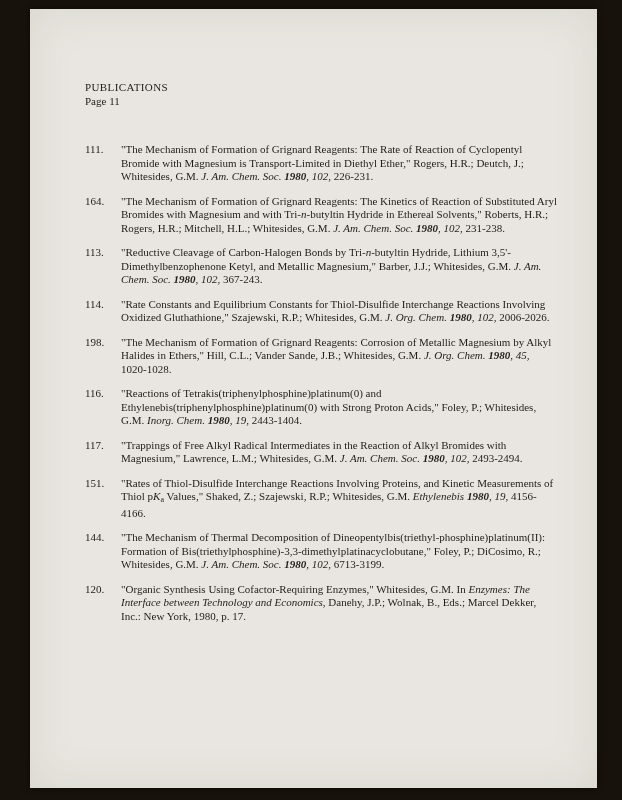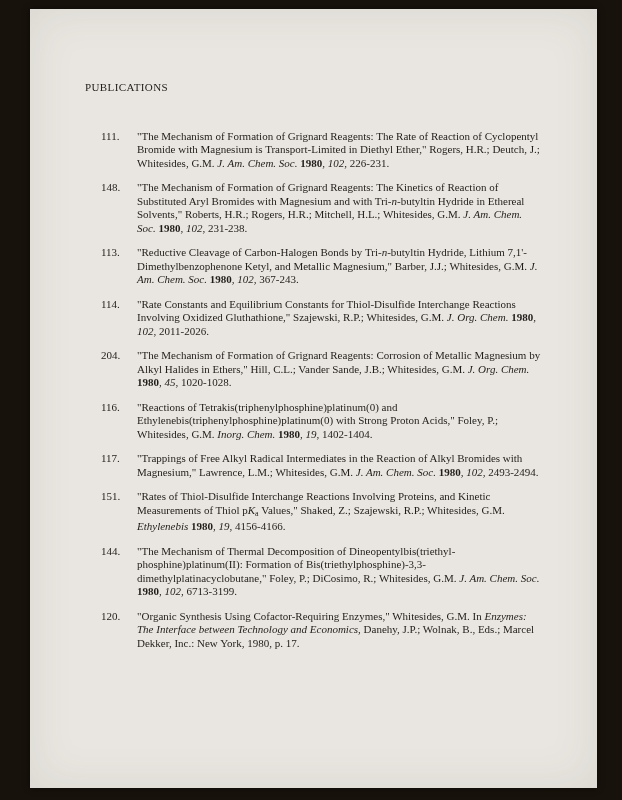--- a/index.html
+++ b/index.html
@@ -20,70 +20,71 @@
     font-family: "Liberation Serif", serif;
     color: #201d1a;
     overflow: hidden;
   }
   .header {
     font-size: 11px;
     line-height: 13.5px;
     margin-bottom: 35px;
   }
   .header .caps { letter-spacing: 0.4px; }
-  .pub-list { margin: 16px; padding: 0; }
+  .pub-list { margin: 0; padding: 0; }
   .entry {
     display: flex;
     margin-bottom: 11px;
     font-size: 11px;
     line-height: 13.5px;
   }
   .entry .num {
     flex: 0 0 36px;
     width: 36px;
   }
   .entry .txt { flex: 1; }
   .entry .txt i { font-style: italic; }
-  .entry .txt b { font-weight: bold; }
+  .entry .txt b { font-weight: bold; font-style: italic; }
   .sub {
     font-size: 8px;
     vertical-align: -2px;
   }
 </style>
 </head>
 <body style="background: rgb(24, 18, 12);">
 
 <div class="paper" style="background: rgb(233, 230, 225); color: rgb(32, 29, 26);">
   <div class="header">
     <div class="caps">PUBLICATIONS</div>
+    <div>Page 11</div>
   </div>
   <div class="pub-list" id="pub-list">
       <div class="entry">
         <span class="num">111.</span>
         <span class="txt"><span>"The Mechanism of Formation of Grignard Reagents: The Rate of Reaction of Cyclopentyl Bromide with Magnesium is Transport-Limited in Diethyl Ether," Rogers, H.R.; Deutch, J.; Whitesides, G.M. </span><i>J. Am. Chem. Soc.</i><span> </span><b>1980</b><span>, </span><i>102</i><span>, 226-231.</span></span>
       </div>
       <div class="entry">
-        <span class="num">148.</span>
+        <span class="num">164.</span>
         <span class="txt"><span>"The Mechanism of Formation of Grignard Reagents: The Kinetics of Reaction of Substituted Aryl Bromides with Magnesium and with Tri-</span><i>n</i><span>-butyltin Hydride in Ethereal Solvents," Roberts, H.R.; Rogers, H.R.; Mitchell, H.L.; Whitesides, G.M. </span><i>J. Am. Chem. Soc.</i><span> </span><b>1980</b><span>, </span><i>102</i><span>, 231-238.</span></span>
       </div>
       <div class="entry">
         <span class="num">113.</span>
-        <span class="txt"><span>"Reductive Cleavage of Carbon-Halogen Bonds by Tri-</span><i>n</i><span>-butyltin Hydride, Lithium 7,1'-Dimethylbenzophenone Ketyl, and Metallic Magnesium," Barber, J.J.; Whitesides, G.M. </span><i>J. Am. Chem. Soc.</i><span> </span><b>1980</b><span>, </span><i>102</i><span>, 367-243.</span></span>
+        <span class="txt"><span>"Reductive Cleavage of Carbon-Halogen Bonds by Tri-</span><i>n</i><span>-butyltin Hydride, Lithium 3,5'-Dimethylbenzophenone Ketyl, and Metallic Magnesium," Barber, J.J.; Whitesides, G.M. </span><i>J. Am. Chem. Soc.</i><span> </span><b>1980</b><span>, </span><i>102</i><span>, 367-243.</span></span>
       </div>
       <div class="entry">
         <span class="num">114.</span>
-        <span class="txt"><span>"Rate Constants and Equilibrium Constants for Thiol-Disulfide Interchange Reactions Involving Oxidized Gluthathione," Szajewski, R.P.; Whitesides, G.M. </span><i>J. Org. Chem.</i><span> </span><b>1980</b><span>, </span><i>102</i><span>, 2011-2026.</span></span>
+        <span class="txt"><span>"Rate Constants and Equilibrium Constants for Thiol-Disulfide Interchange Reactions Involving Oxidized Gluthathione," Szajewski, R.P.; Whitesides, G.M. </span><i>J. Org. Chem.</i><span> </span><b>1980</b><span>, </span><i>102</i><span>, 2006-2026.</span></span>
       </div>
       <div class="entry">
-        <span class="num">204.</span>
+        <span class="num">198.</span>
         <span class="txt"><span>"The Mechanism of Formation of Grignard Reagents: Corrosion of Metallic Magnesium by Alkyl Halides in Ethers," Hill, C.L.; Vander Sande, J.B.; Whitesides, G.M. </span><i>J. Org. Chem.</i><span> </span><b>1980</b><span>, </span><i>45</i><span>, 1020-1028.</span></span>
       </div>
       <div class="entry">
         <span class="num">116.</span>
-        <span class="txt"><span>"Reactions of Tetrakis(triphenylphosphine)platinum(0) and Ethylenebis(triphenylphosphine)platinum(0) with Strong Proton Acids," Foley, P.; Whitesides, G.M. </span><i>Inorg. Chem.</i><span> </span><b>1980</b><span>, </span><i>19</i><span>, 1402-1404.</span></span>
+        <span class="txt"><span>"Reactions of Tetrakis(triphenylphosphine)platinum(0) and Ethylenebis(triphenylphosphine)platinum(0) with Strong Proton Acids," Foley, P.; Whitesides, G.M. </span><i>Inorg. Chem.</i><span> </span><b>1980</b><span>, </span><i>19</i><span>, 2443-1404.</span></span>
       </div>
       <div class="entry">
         <span class="num">117.</span>
         <span class="txt"><span>"Trappings of Free Alkyl Radical Intermediates in the Reaction of Alkyl Bromides with Magnesium," Lawrence, L.M.; Whitesides, G.M. </span><i>J. Am. Chem. Soc.</i><span> </span><b>1980</b><span>, </span><i>102</i><span>, 2493-2494.</span></span>
       </div>
       <div class="entry">
         <span class="num">151.</span>
         <span class="txt"><span>"Rates of Thiol-Disulfide Interchange Reactions Involving Proteins, and Kinetic Measurements of Thiol p</span><i>K</i><span class="sub">a</span><span> Values," Shaked, Z.; Szajewski, R.P.; Whitesides, G.M. </span><i>Ethylenebis</i><span> </span><b>1980</b><span>, </span><i>19</i><span>, 4156-4166.</span></span>
       </div>
       <div class="entry">

